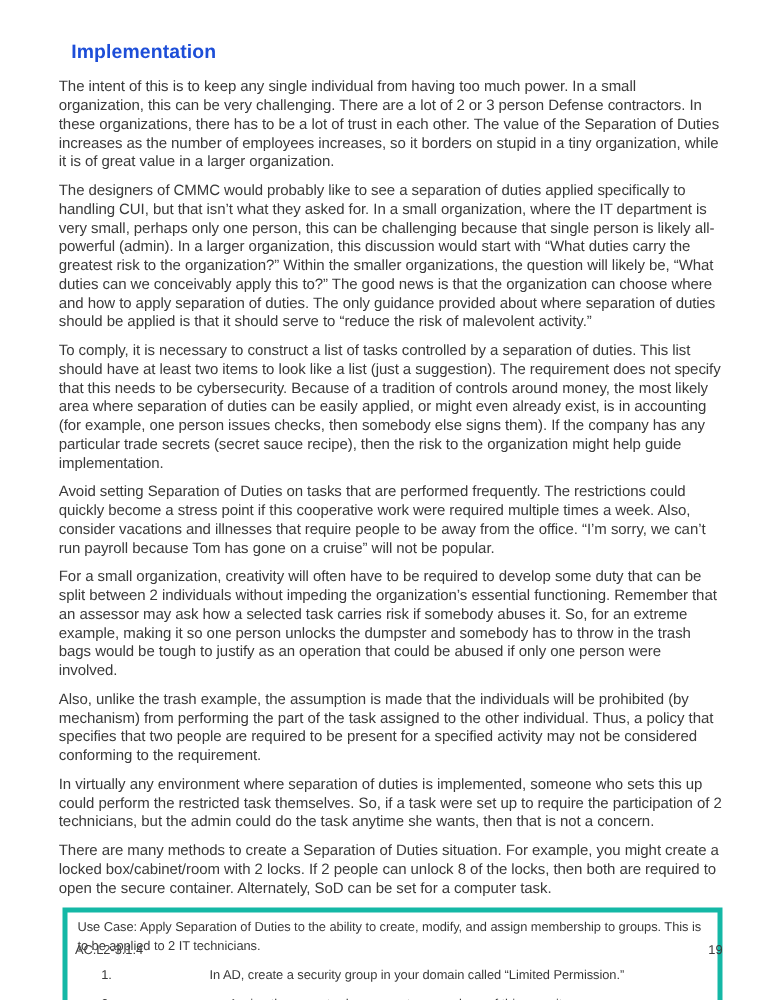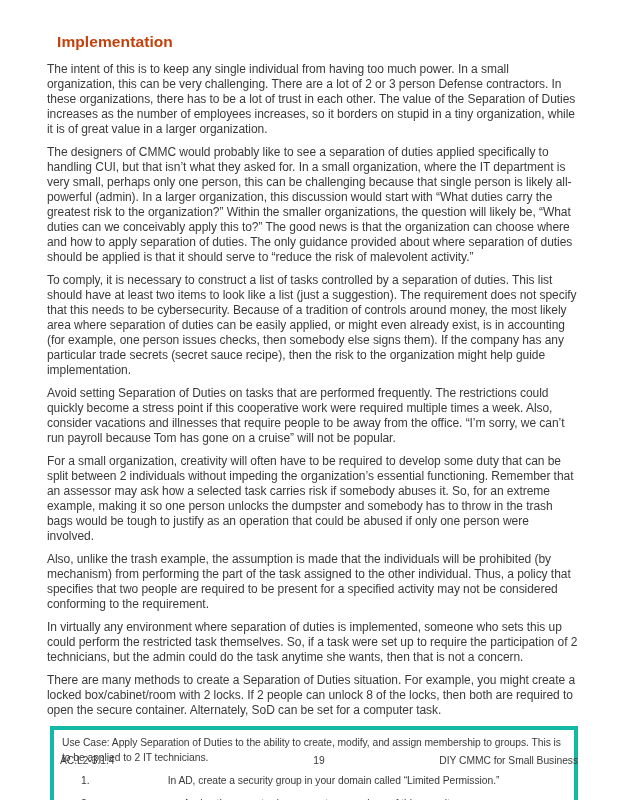--- a/index.html
+++ b/index.html
@@ -14,21 +14,21 @@
     background: #ffffff;
     box-sizing: border-box;
     padding: 33px 40px 0 47px;
     font-family: "Liberation Sans", sans-serif;
     color: #3a3a3a;
     overflow: hidden;
   }
   .doc-heading {
     font-size: 15.5px;
     font-weight: bold;
-    color: #c2410c;
+    color: #1d4ed8;
     margin: 0 0 11px 10px;
     letter-spacing: 0.1px;
   }
   .para {
     font-size: 12px;
     line-height: 15px;
     letter-spacing: -0.05px;
     margin: 0 0 8px 0;
     text-align: left;
   }
@@ -98,16 +98,15 @@
     </div>
     <div class="step">
       <span class="step-num">2.</span>
       <span class="step-text">Assign the users trade you want as members of this security group</span>
     </div>
   </div>
 
   <div class="footer">
     <span class="footer-left">AC.L2-3.1.4</span>
     <span class="footer-center">19</span>
-    <span class="footer-right">DIY CMMC for Small Business</span>
   </div>
 
 </div>
 
 </body></html>

